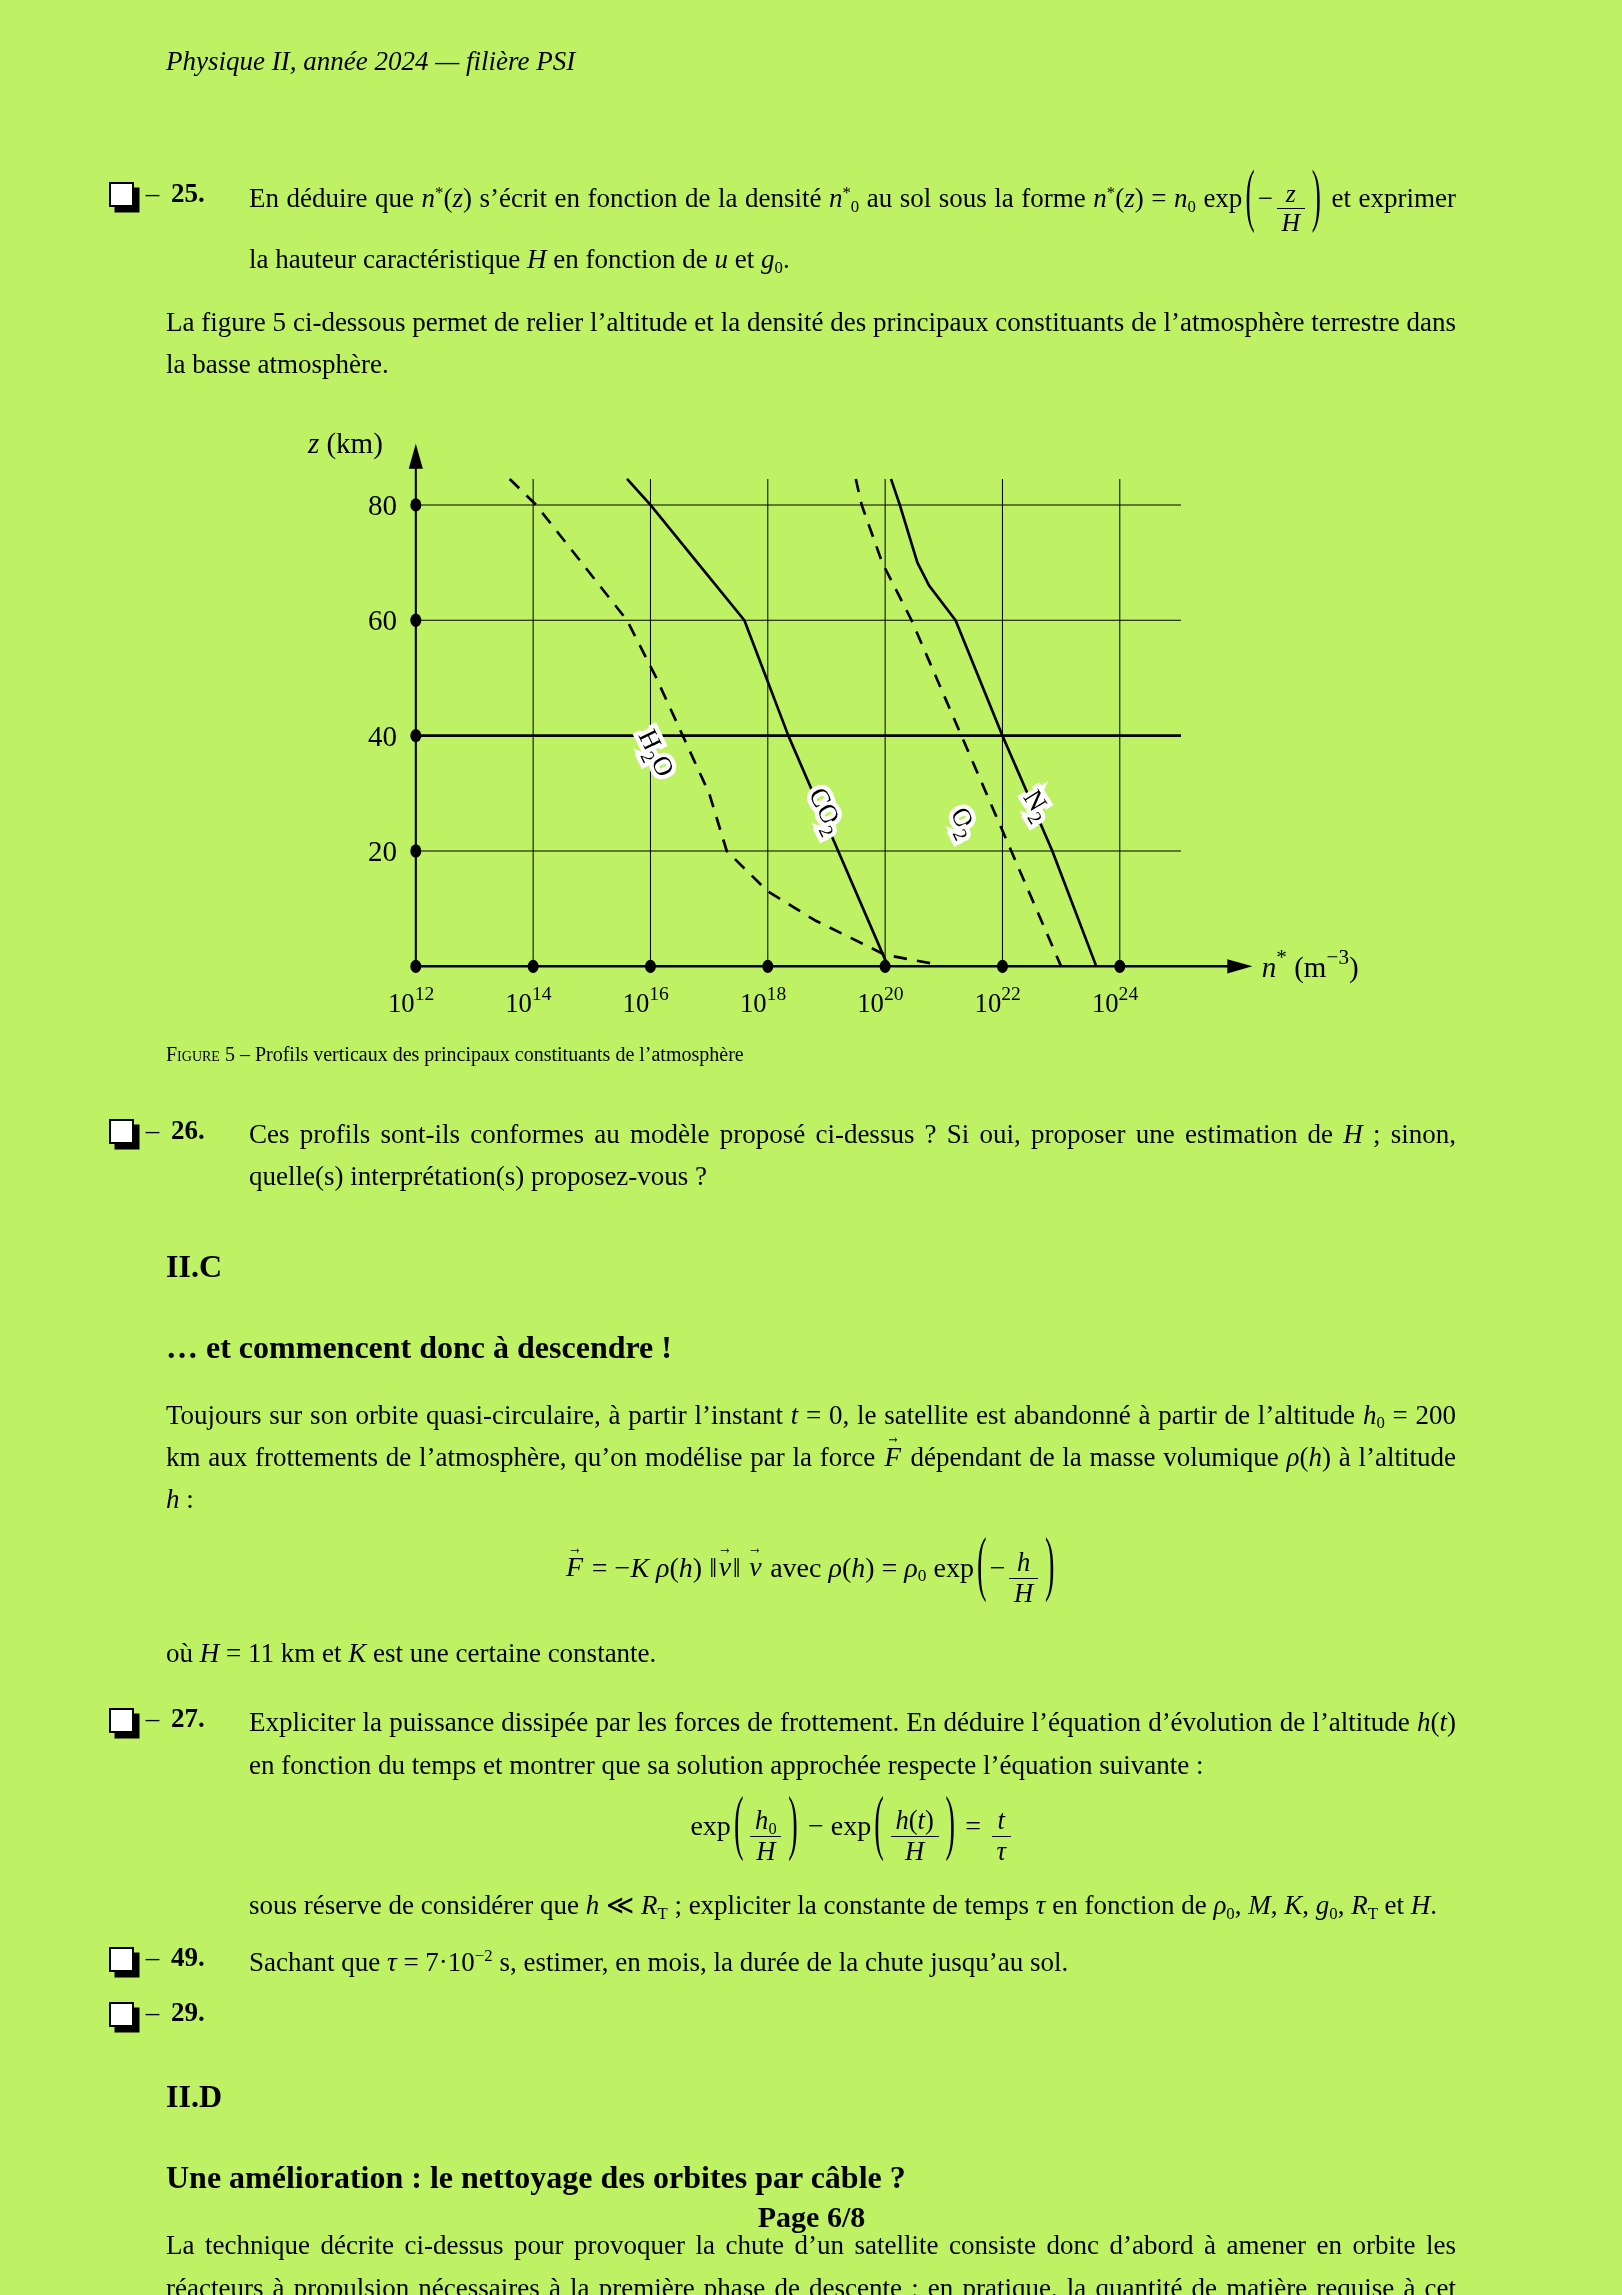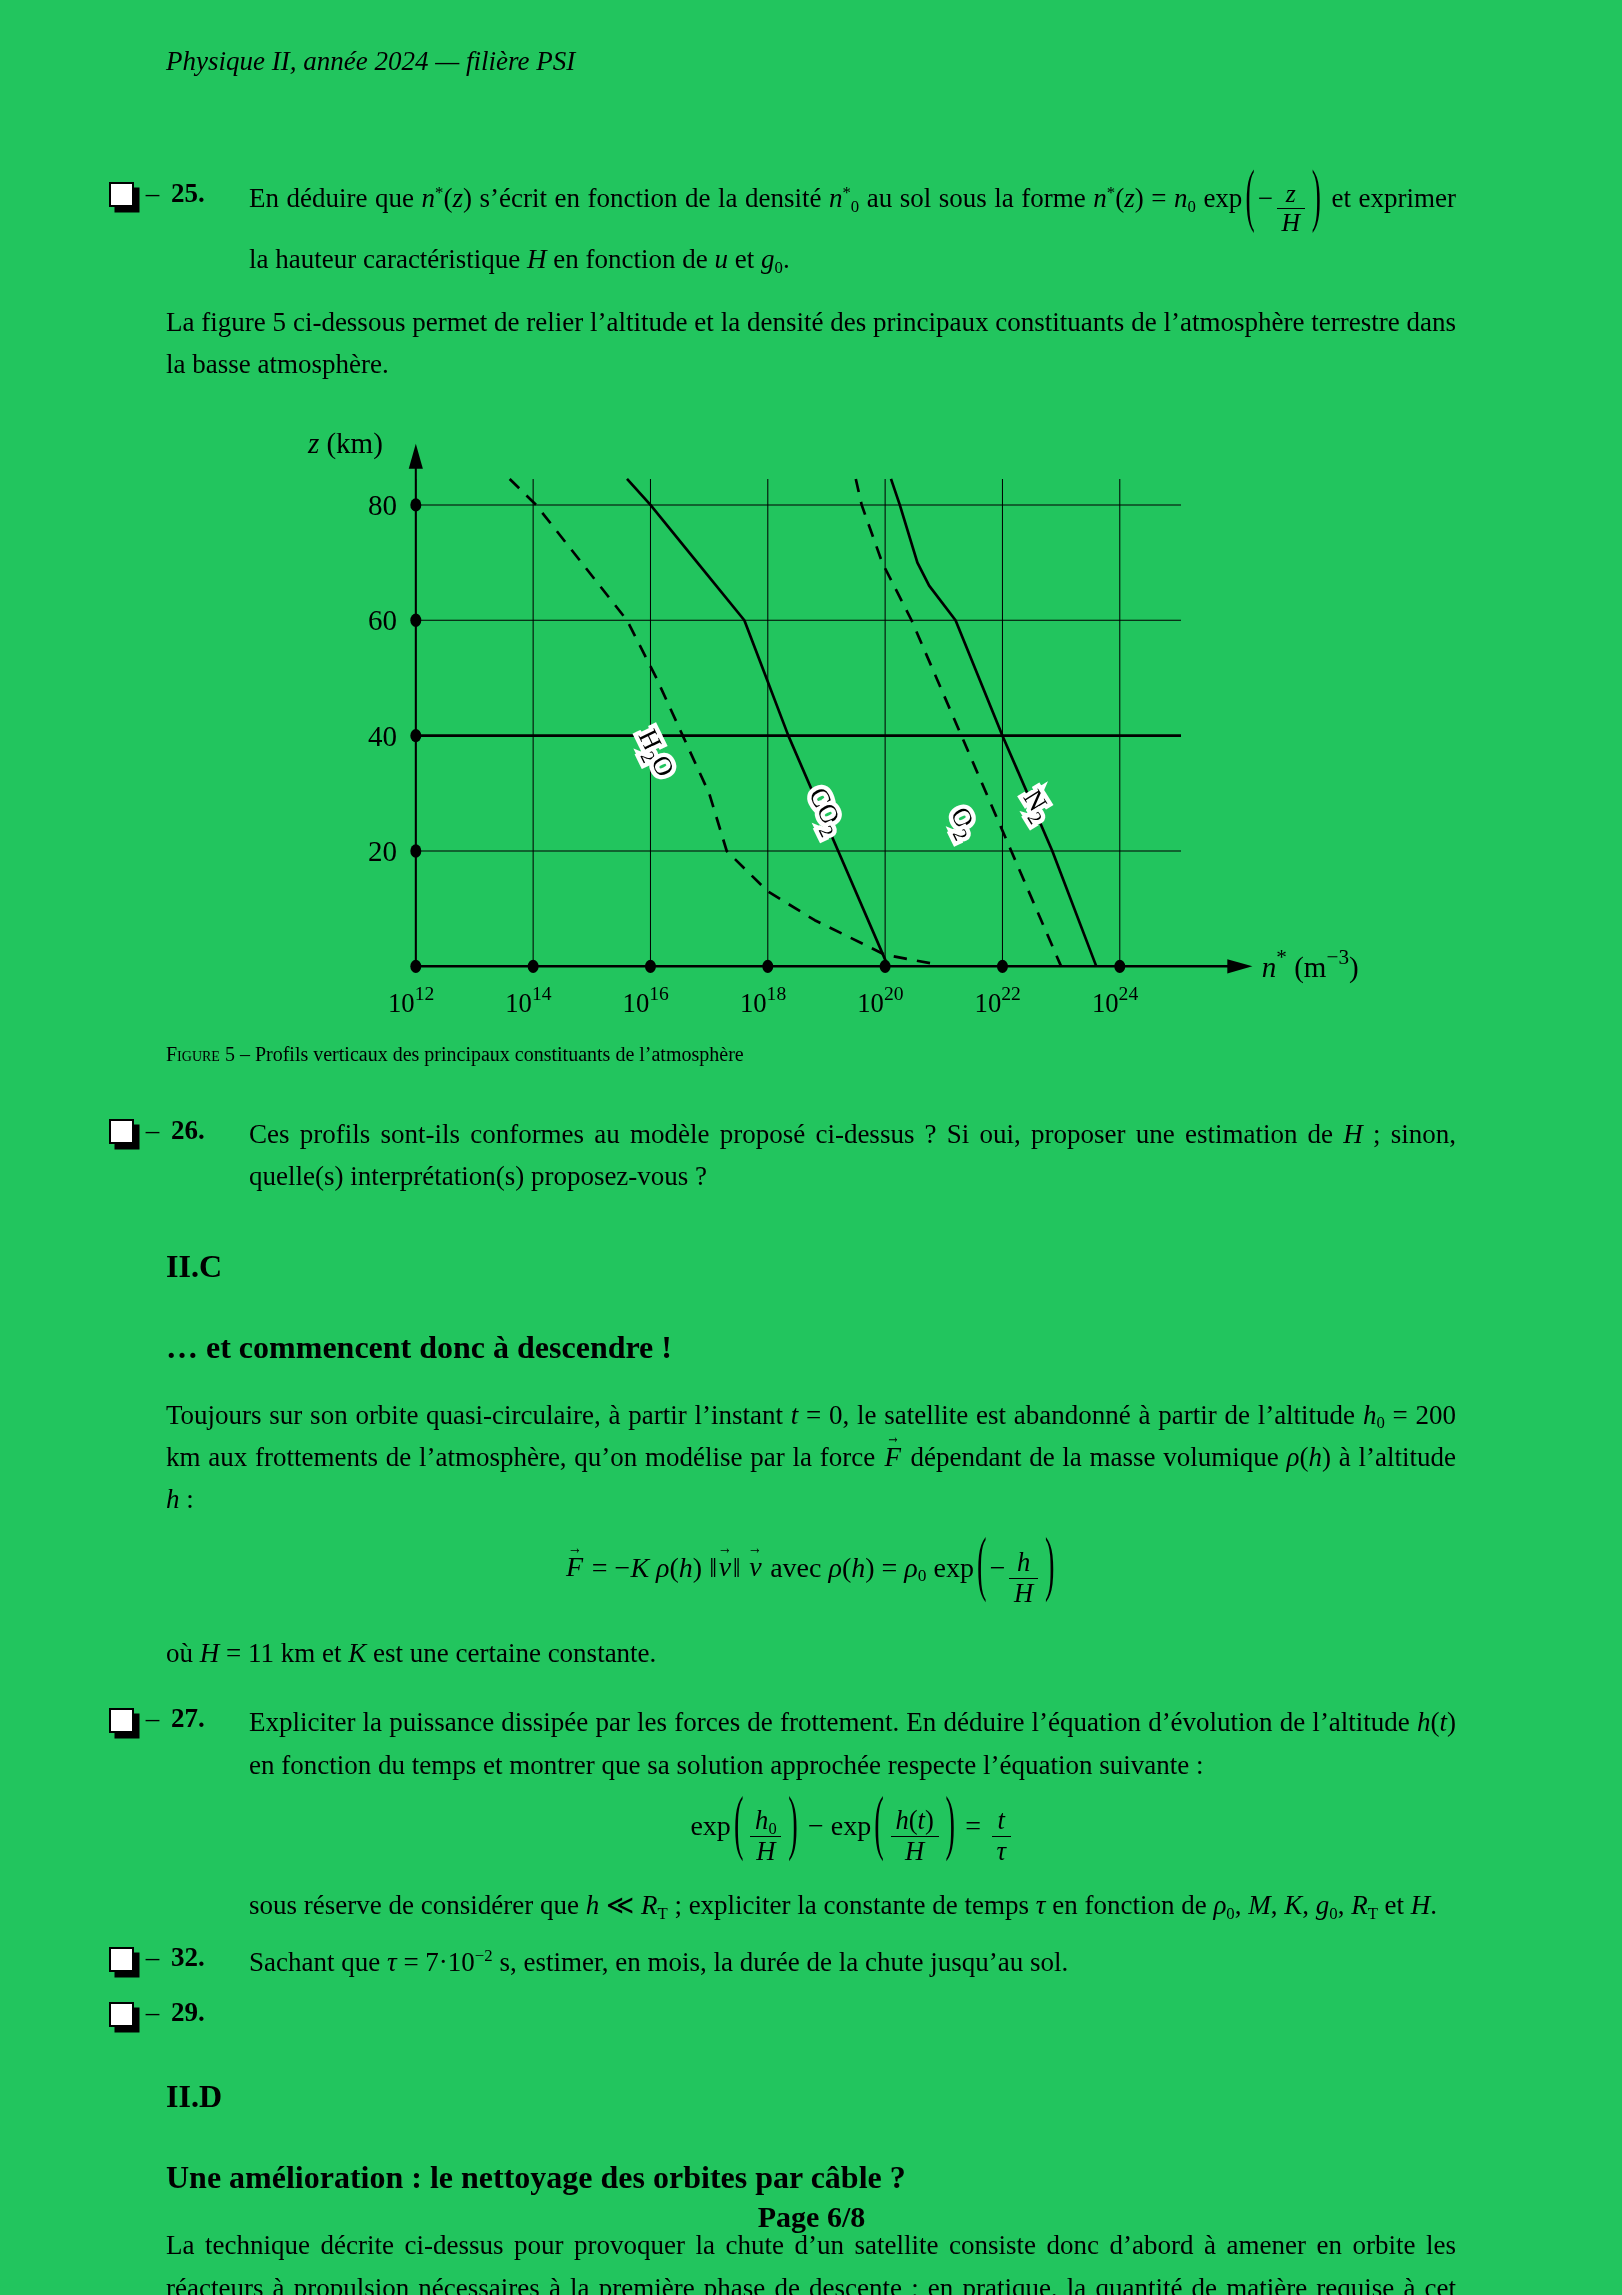--- a/index.html
+++ b/index.html
@@ -1,17 +1,17 @@
 <!DOCTYPE html>
 <html lang="fr" style="font-size:12.6px"><head>
 <meta charset="utf-8">
 <style>
   html,body{margin:0;padding:0;background:#e8e8e8;}
   .page{
-    position:relative; width:1623px; height:2295px; background:#22c55e; color:#000;
+    position:relative; width:1623px; height:2295px; background:#bef264; color:#000;
     font-family:"Liberation Serif","DejaVu Serif",serif; font-size:27px; overflow:hidden;
   }
   .header{position:absolute; top:46px; left:166px; font-style:italic; font-size:27px;}
   .content{position:absolute; top:149px; left:166px; width:1290px;}
   .it{font-style:italic;}
   .sup{font-size:62%; position:relative; top:-0.55em;}
   .sub{font-size:62%; position:relative; top:0.28em;}
   .vec{display:inline-block; position:relative; padding:0 1.6px;}
   .vec .varr{position:absolute; top:-0.72em; left:50%; transform:translateX(-50%) scaleX(.75); font-size:68%;}
   .vec .vbase{font-style:italic;}
@@ -157,21 +157,21 @@
         <div><span>Expliciter la puissance dissipée par les forces de frottement. En déduire l’équation d’évolution de l’altitude </span><span class="it">h</span><span>(</span><span class="it">t</span><span>) en fonction du temps et montrer que sa solution approchée respecte l’équation suivante :</span></div>
         <div class="displaymath" style="margin:20.4px 0 17.3px 0;"><span>exp</span><span class="bigp">(</span><span class="frac"><span class="num"><span class="it">h</span><span class="sub">0</span></span><span class="den"><span class="it">H</span></span></span><span class="bigp">)</span><span> − exp</span><span class="bigp">(</span><span class="frac"><span class="num"><span class="it">h</span><span>(</span><span class="it">t</span><span>)</span></span><span class="den"><span class="it">H</span></span></span><span class="bigp">)</span><span> = </span><span class="frac"><span class="num"><span class="it">t</span></span><span class="den"><span class="it">τ</span></span></span></div>
         <div><span>sous réserve de considérer que </span><span class="it">h</span><span> ≪ </span><span class="it">R</span><span class="sub">T</span><span> ; expliciter la constante de temps </span><span class="it">τ</span><span> en fonction de </span><span class="it">ρ</span><span class="sub">0</span><span>, </span><span class="it">M</span><span>, </span><span class="it">K</span><span>, </span><span class="it">g</span><span class="sub">0</span><span>, </span><span class="it">R</span><span class="sub">T</span><span> et </span><span class="it">H</span><span>.</span></div>
       </div>
     </div>
 
     <div class="q" style="margin-top:14px;">
       <div class="qh">
         <span class="qmark"></span>
         <span class="qdash">–</span>
-        <span class="qnum">32.</span>
+        <span class="qnum">49.</span>
       </div>
       <div class="qb"><span>Sachant que </span><span class="it">τ</span><span> = 7·10</span><span class="sup">−2</span><span> s, estimer, en mois, la durée de la chute jusqu’au sol.</span></div>
     </div>
 
     <div class="q" style="margin-top:12.6px;">
       <div class="qh">
         <span class="qmark"></span>
         <span class="qdash">–</span>
         <span class="qnum">29.</span>
       </div>

